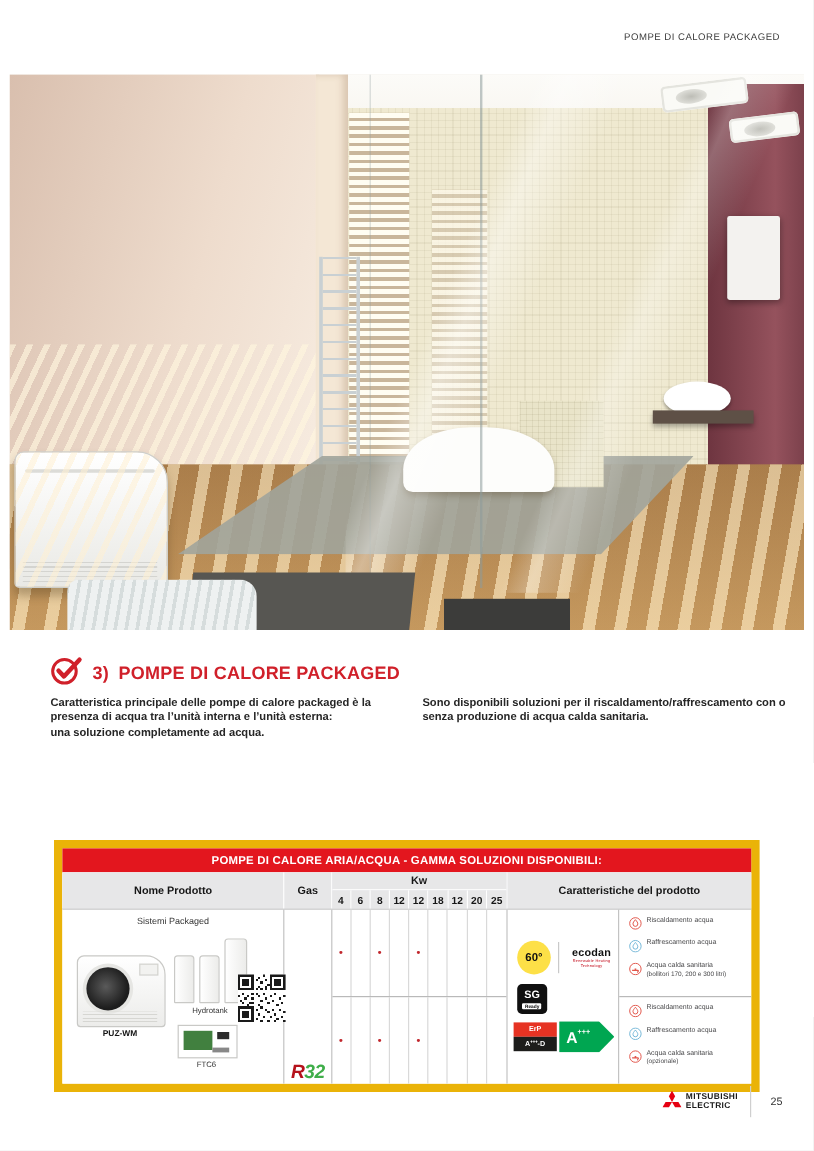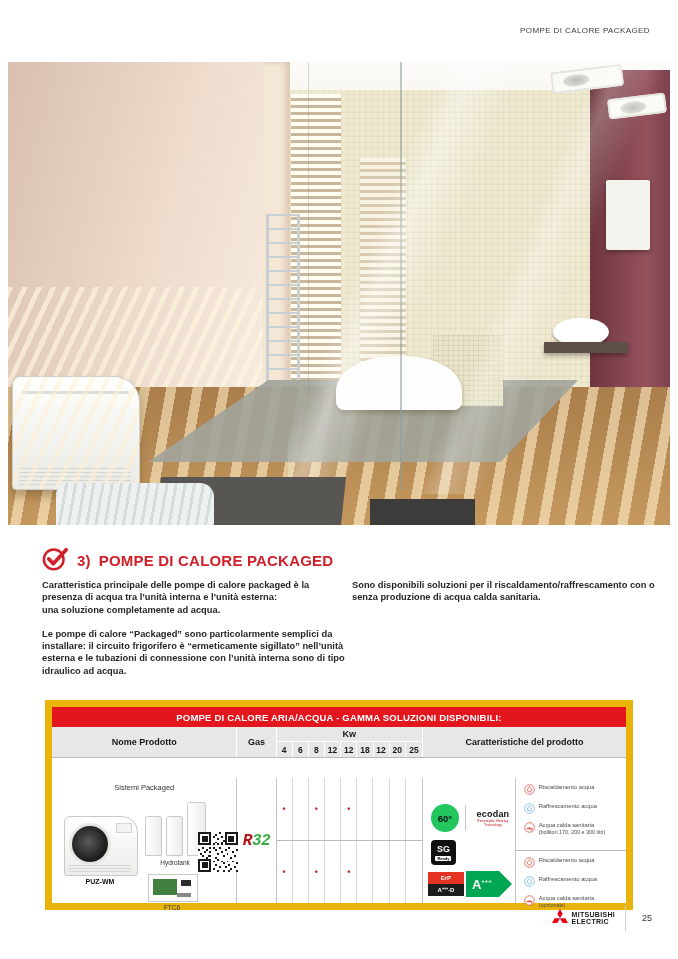--- a/index.html
+++ b/index.html
@@ -77,23 +77,23 @@
   .th{background:#e7e7e8;display:flex;align-items:center;justify-content:center;box-sizing:border-box;border-right:1px solid #fff;}
   .th-product{width:190px;}
   .th-gas{width:40px;}
   .th-kw{width:150px;display:block;}
   .th-kw .kw-top{height:14px;background:#e7e7e8;border-bottom:1px solid #fff;display:flex;align-items:center;justify-content:center;}
   .th-kw .kw-nums{height:15px;display:grid;grid-template-columns:repeat(9,1fr);}
   .th-kw .kw-nums span{background:#e7e7e8;display:flex;align-items:center;justify-content:center;border-right:1px solid #fff;font-size:8.5px;}
   .th-kw .kw-nums span:last-child{border-right:none;}
   .th-feat{width:208px;border-right:none;}
   .tbl-body{display:flex;height:145px;background:#fff;border-top:1px solid #b9b9b9;}
-  .cell{position:relative;box-sizing:border-box;border-right:1px solid #c3c3c3;margin-top:20px;}
+  .cell{position:relative;box-sizing:border-box;border-right:1px solid #c3c3c3;}
   .c-product{width:190px;}
-  .c-gas{width:40px;display:flex;align-items:center;justify-content:center;font-family:Liberation Mono, monospace;}
+  .c-gas{width:40px;display:flex;align-items:flex-end;justify-content:center;}
   .c-kw{width:150px;display:flex;flex-direction:column;}
   .c-badges{width:95px;}
   .c-feat{width:113px;border-right:none;}
 
   
   .prod-family{position:absolute;top:5px;left:0;width:100%;text-align:center;font-size:7.5px;color:#333;}
   .pm-unit{position:absolute;left:12px;top:38px;width:72px;height:58px;background:linear-gradient(180deg,#fff,#ececea);
            border:1px solid #c9c9c6;border-radius:6px 16px 3px 3px;}
   .pm-fan{position:absolute;left:7px;top:9px;width:36px;height:36px;border-radius:50%;
           background:radial-gradient(circle at 45% 45%,#5a5a5a 0%,#1d1d1d 65%);box-shadow:0 0 0 3px #e6e6e3;}
@@ -115,21 +115,21 @@
   .r32 .r{color:#b5121b;} .r32 .n{color:#3fae49;}
 
   
   .kw-row{flex:1;display:grid;grid-template-columns:repeat(9,1fr);}
   .kw-row.first{border-bottom:1px solid #b9b9b9;}
   .kw-cell{border-right:1px solid #d9d9d9;display:flex;align-items:center;justify-content:center;
            color:#c1272d;font-size:9px;font-weight:bold;}
   .kw-cell:last-child{border-right:none;}
 
   
-  .bdg-temp{position:absolute;left:8px;top:26px;width:28px;height:28px;border-radius:50%;background:#22c55e;
+  .bdg-temp{position:absolute;left:8px;top:26px;width:28px;height:28px;border-radius:50%;background:#fde047;
             display:flex;align-items:center;justify-content:center;font-weight:bold;font-size:9.5px;color:#111;}
   .bdg-vr{position:absolute;left:42px;top:27px;width:1px;height:26px;background:#c9c9c9;}
   .bdg-ecodan{position:absolute;left:48px;top:31px;width:44px;text-align:center;}
   .bdg-ecodan .eco{font-weight:bold;font-size:9px;color:#111;letter-spacing:.2px;}
   .bdg-ecodan .eco-sub{font-size:3.2px;color:#c00012;letter-spacing:.2px;}
   .bdg-sg{position:absolute;left:8px;top:62px;width:25px;height:25px;background:#101010;border-radius:4px;
           display:flex;flex-direction:column;align-items:center;justify-content:center;}
   .bdg-sg .sg{color:#fff;font-weight:bold;font-size:9px;line-height:1;}
   .bdg-sg .rdy{margin-top:2px;background:#fff;color:#000;font-size:4px;font-weight:bold;padding:0 2px;line-height:5px;border-radius:1px;}
   .energy{position:absolute;left:5px;top:93px;display:flex;align-items:center;}
@@ -209,21 +209,20 @@
         <path d="M7.5 14.5 L12.5 19.8 L27 4.2" fill="none" stroke="#d0202a" stroke-width="4.2" stroke-linecap="round" stroke-linejoin="round"></path>
       </svg>
     </span>
     <span class="ttl">3)</span>
     <span class="ttl">POMPE DI CALORE PACKAGED</span>
   </div>
 
   <div class="cols col-l">
     <p class="nobr">Caratteristica principale delle pompe di calore packaged è la presenza di acqua tra l’unità interna e l’unità esterna:</p>
     <p>una soluzione completamente ad acqua.</p>
-    <p>Le pompe di calore “Packaged” sono particolarmente semplici da installare: il circuito frigorifero è “ermeticamente sigillato” nell’unità esterna e le tubazioni di connessione con l’unità interna sono di tipo idraulico ad acqua.</p>
   </div>
   <div class="cols col-r">
     <p>Sono disponibili soluzioni per il riscaldamento/raffrescamento con o senza produzione di acqua calda sanitaria.</p>
   </div>
 
   <div class="tbl">
     <div class="tbl-banner">POMPE DI CALORE ARIA/ACQUA - GAMMA SOLUZIONI DISPONIBILI:</div>
 
     <div class="tbl-head">
       <div class="th th-product">Nome Prodotto</div>

